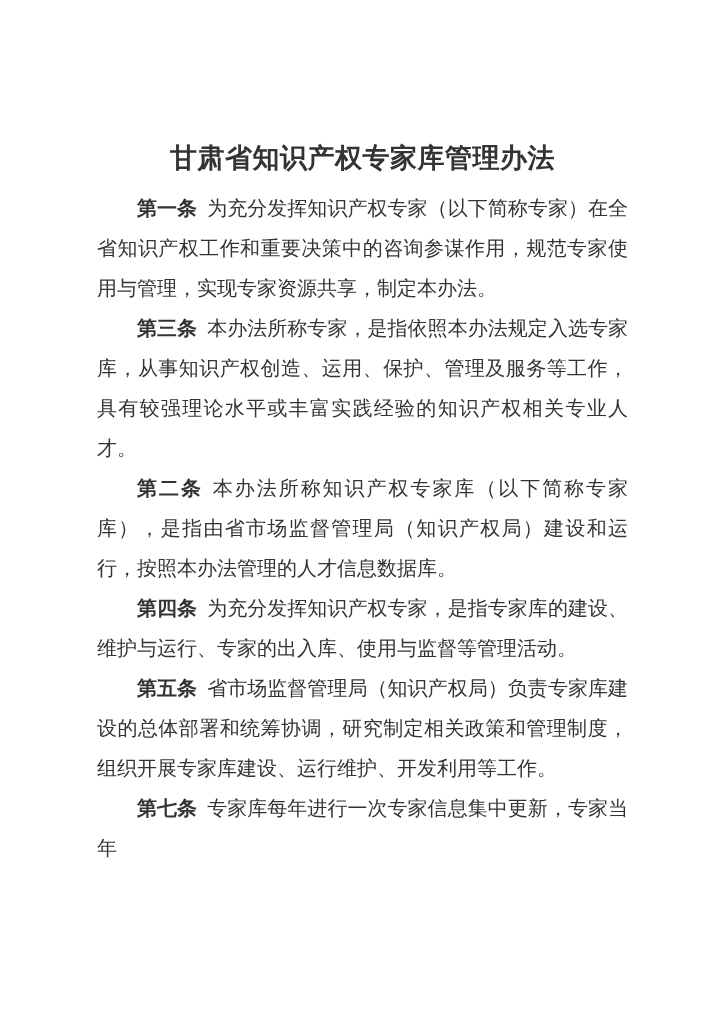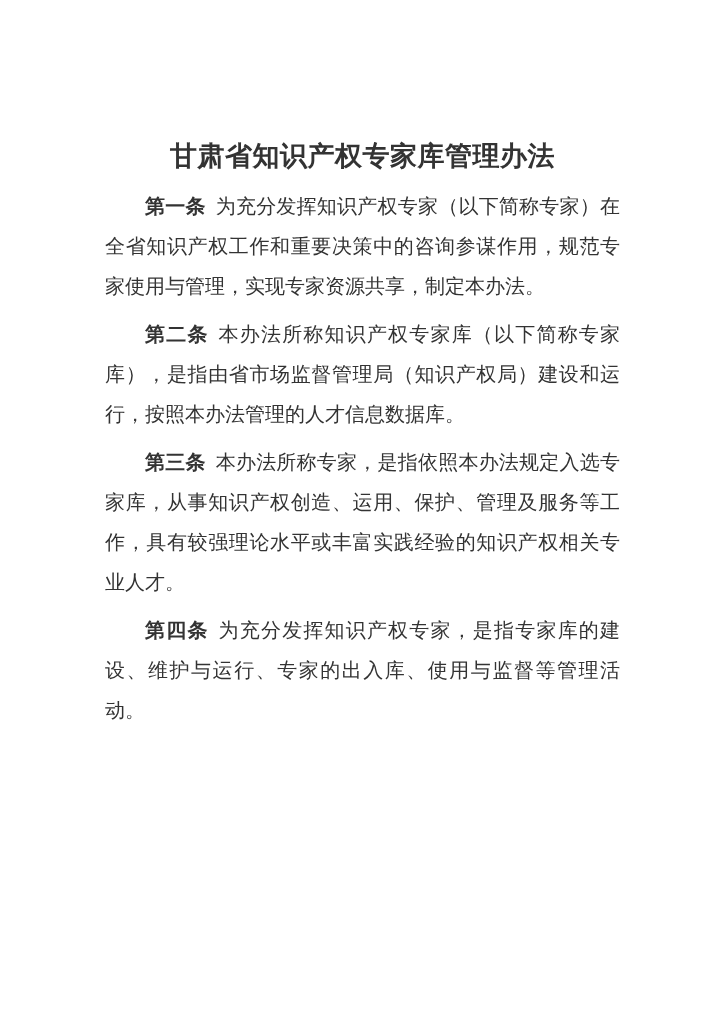--- a/index.html
+++ b/index.html
@@ -8,65 +8,67 @@
     padding: 0;
     background: #ffffff;
   }
 
   .page {
     position: relative;
     width: 724px;
     height: 1024px;
     background: #ffffff;
     overflow: hidden;
-    font-family: Liberation Mono, monospace;
+    font-family: Liberation Sans, sans-serif;
     color: #333333;
     box-sizing: border-box;
   }
 
   .doc {
     padding: 141px 96px 0 97px;
   }
 
   .doc-title {
     font-size: 27px;
     font-weight: 700;
     line-height: 34px;
     text-align: center;
     margin: 0 0 13px 0;
     letter-spacing: 0.5px;
   }
 
   .article {
     font-size: 20px;
     line-height: 40px;
-    margin: 8px;
+    margin: 0;
     text-align: justify;
     text-indent: 2em;
     word-break: break-all;
   }
 
   .article .art-num {
     font-weight: 700;
     margin-right: 10px;
   }
 </style>
 </head>
 <body>
 
 <div class="page">
   <div class="doc">
 
     <h1 class="doc-title">甘肃省知识产权专家库管理办法</h1>
 
     <p class="article"><b class="art-num">第一条</b><span>为充分发挥知识产权专家（以下简称专家）在全省知识产权工作和重要决策中的咨询参谋作用，规范专家使用与管理，实现专家资源共享，制定本办法。</span></p>
 
+    <p class="article"><b class="art-num">第三条</b><span>本办法所称专家，是指依照本办法规定入选专家库，从事知识产权创造、运用、保护、管理及服务等工作，具有较强理论水平或丰富实践经验的知识产权相关专业人才。</span></p>
+
     <p class="article"><b class="art-num">第二条</b><span>本办法所称知识产权专家库（以下简称专家库），是指由省市场监督管理局（知识产权局）建设和运行，按照本办法管理的人才信息数据库。</span></p>
-
-    <p class="article"><b class="art-num">第三条</b><span>本办法所称专家，是指依照本办法规定入选专家库，从事知识产权创造、运用、保护、管理及服务等工作，具有较强理论水平或丰富实践经验的知识产权相关专业人才。</span></p>
 
     <p class="article"><b class="art-num">第四条</b><span>为充分发挥知识产权专家，是指专家库的建设、维护与运行、专家的出入库、使用与监督等管理活动。</span></p>
 
+    <p class="article"><b class="art-num">第五条</b><span>省市场监督管理局（知识产权局）负责专家库建设的总体部署和统筹协调，研究制定相关政策和管理制度，组织开展专家库建设、运行维护、开发利用等工作。</span></p>
 
 
+    <p class="article"><b class="art-num">第七条</b><span>专家库每年进行一次专家信息集中更新，专家当年</span></p>
 
   </div>
 </div>
 
 </body></html>

